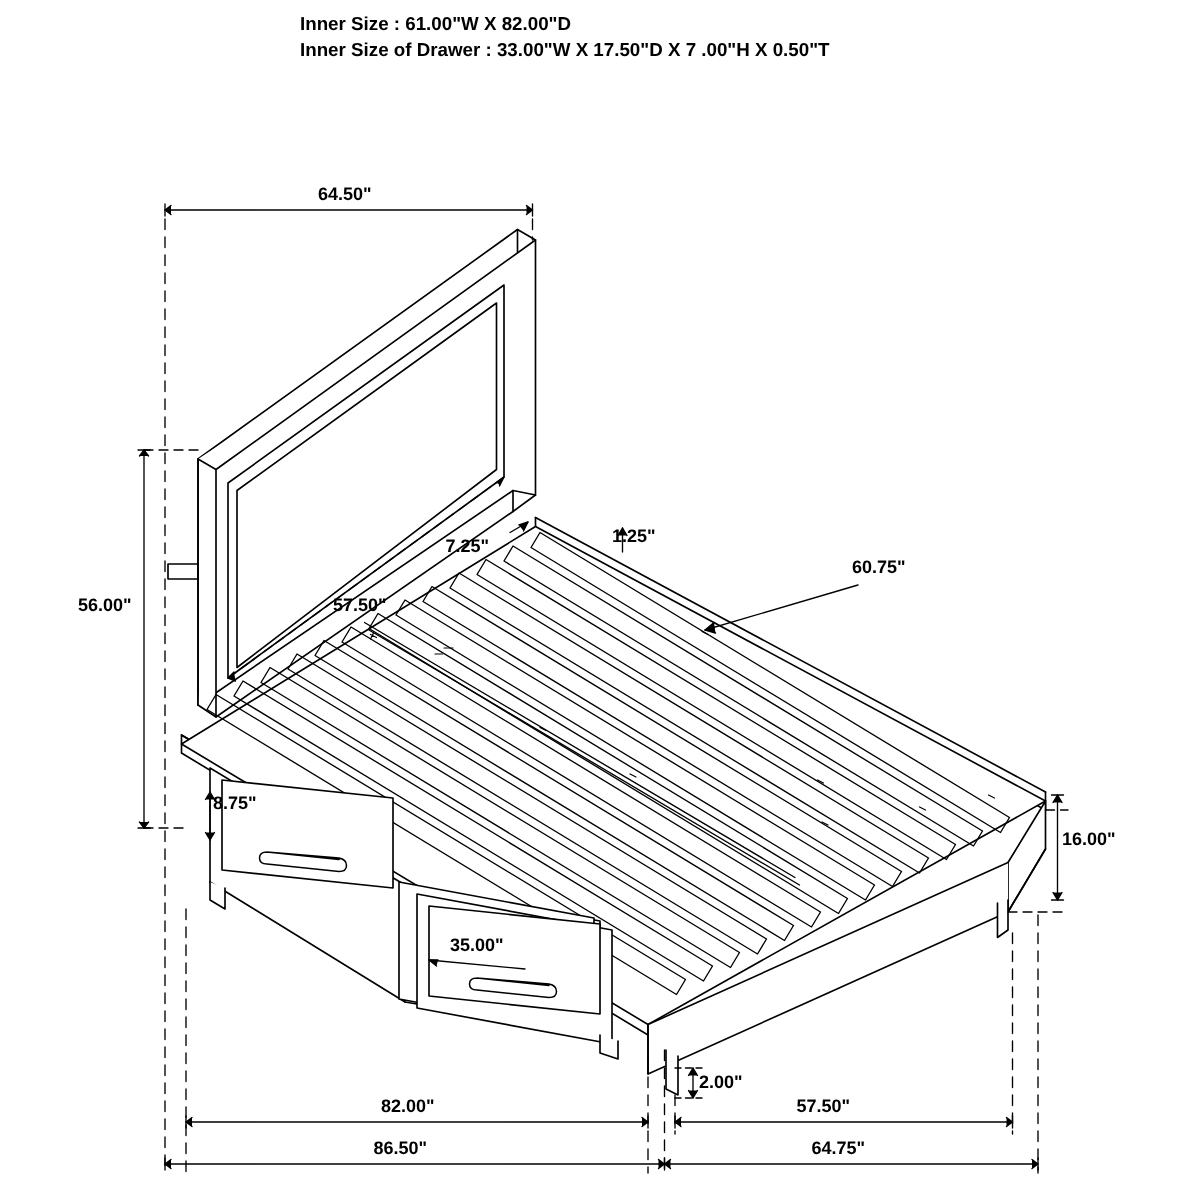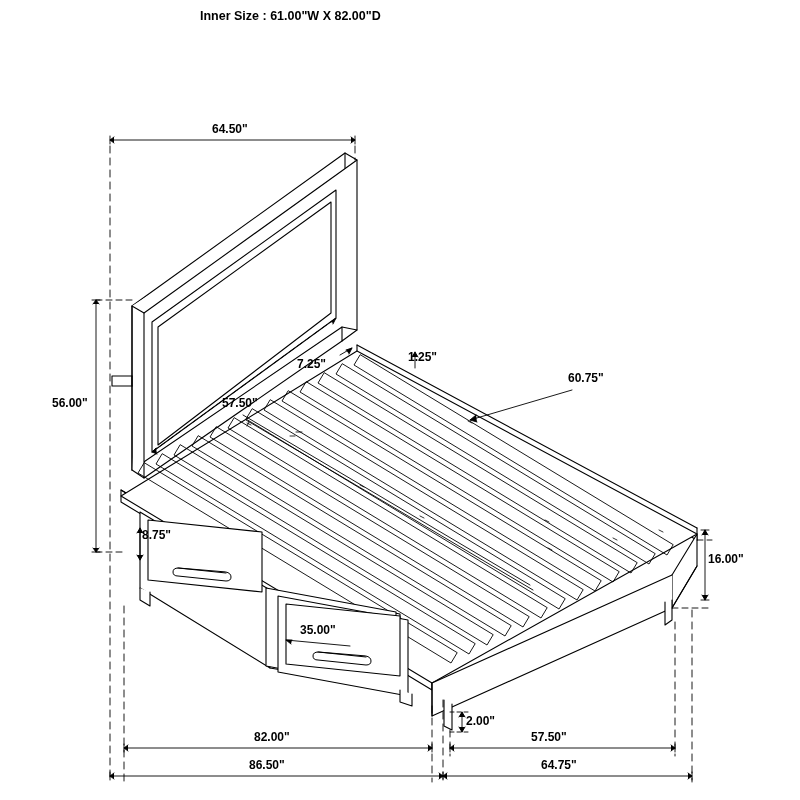--- a/index.html
+++ b/index.html
@@ -36,20 +36,21 @@
     font-weight: bold;
     color: #000;
     white-space: nowrap;
   }
 </style>
 </head>
 <body>
 
 <div class="header-note">
   <div>Inner Size : 61.00"W X 82.00"D</div>
+  <div>Inner Size of Drawer : 33.00"W X 17.50"D X 7 .00"H X 0.50"T</div>
 </div>
 
 <svg id="canvas" viewBox="0 0 800 800">
   <g fill="none" stroke="#000000" stroke-width="1" stroke-linejoin="round" stroke-linecap="round">
 
     <g stroke-width="1.1">
       <path d="M132,306 L345,153 L357,160 L357,330 L342,341 L342,327 L132,470 Z" fill="#ffffff"></path>
 
       <path d="M132,306 L144,313 L357,160" fill="#ffffff"></path>
       <path d="M144,313 L144,478 L132,470" fill="#ffffff"></path>

